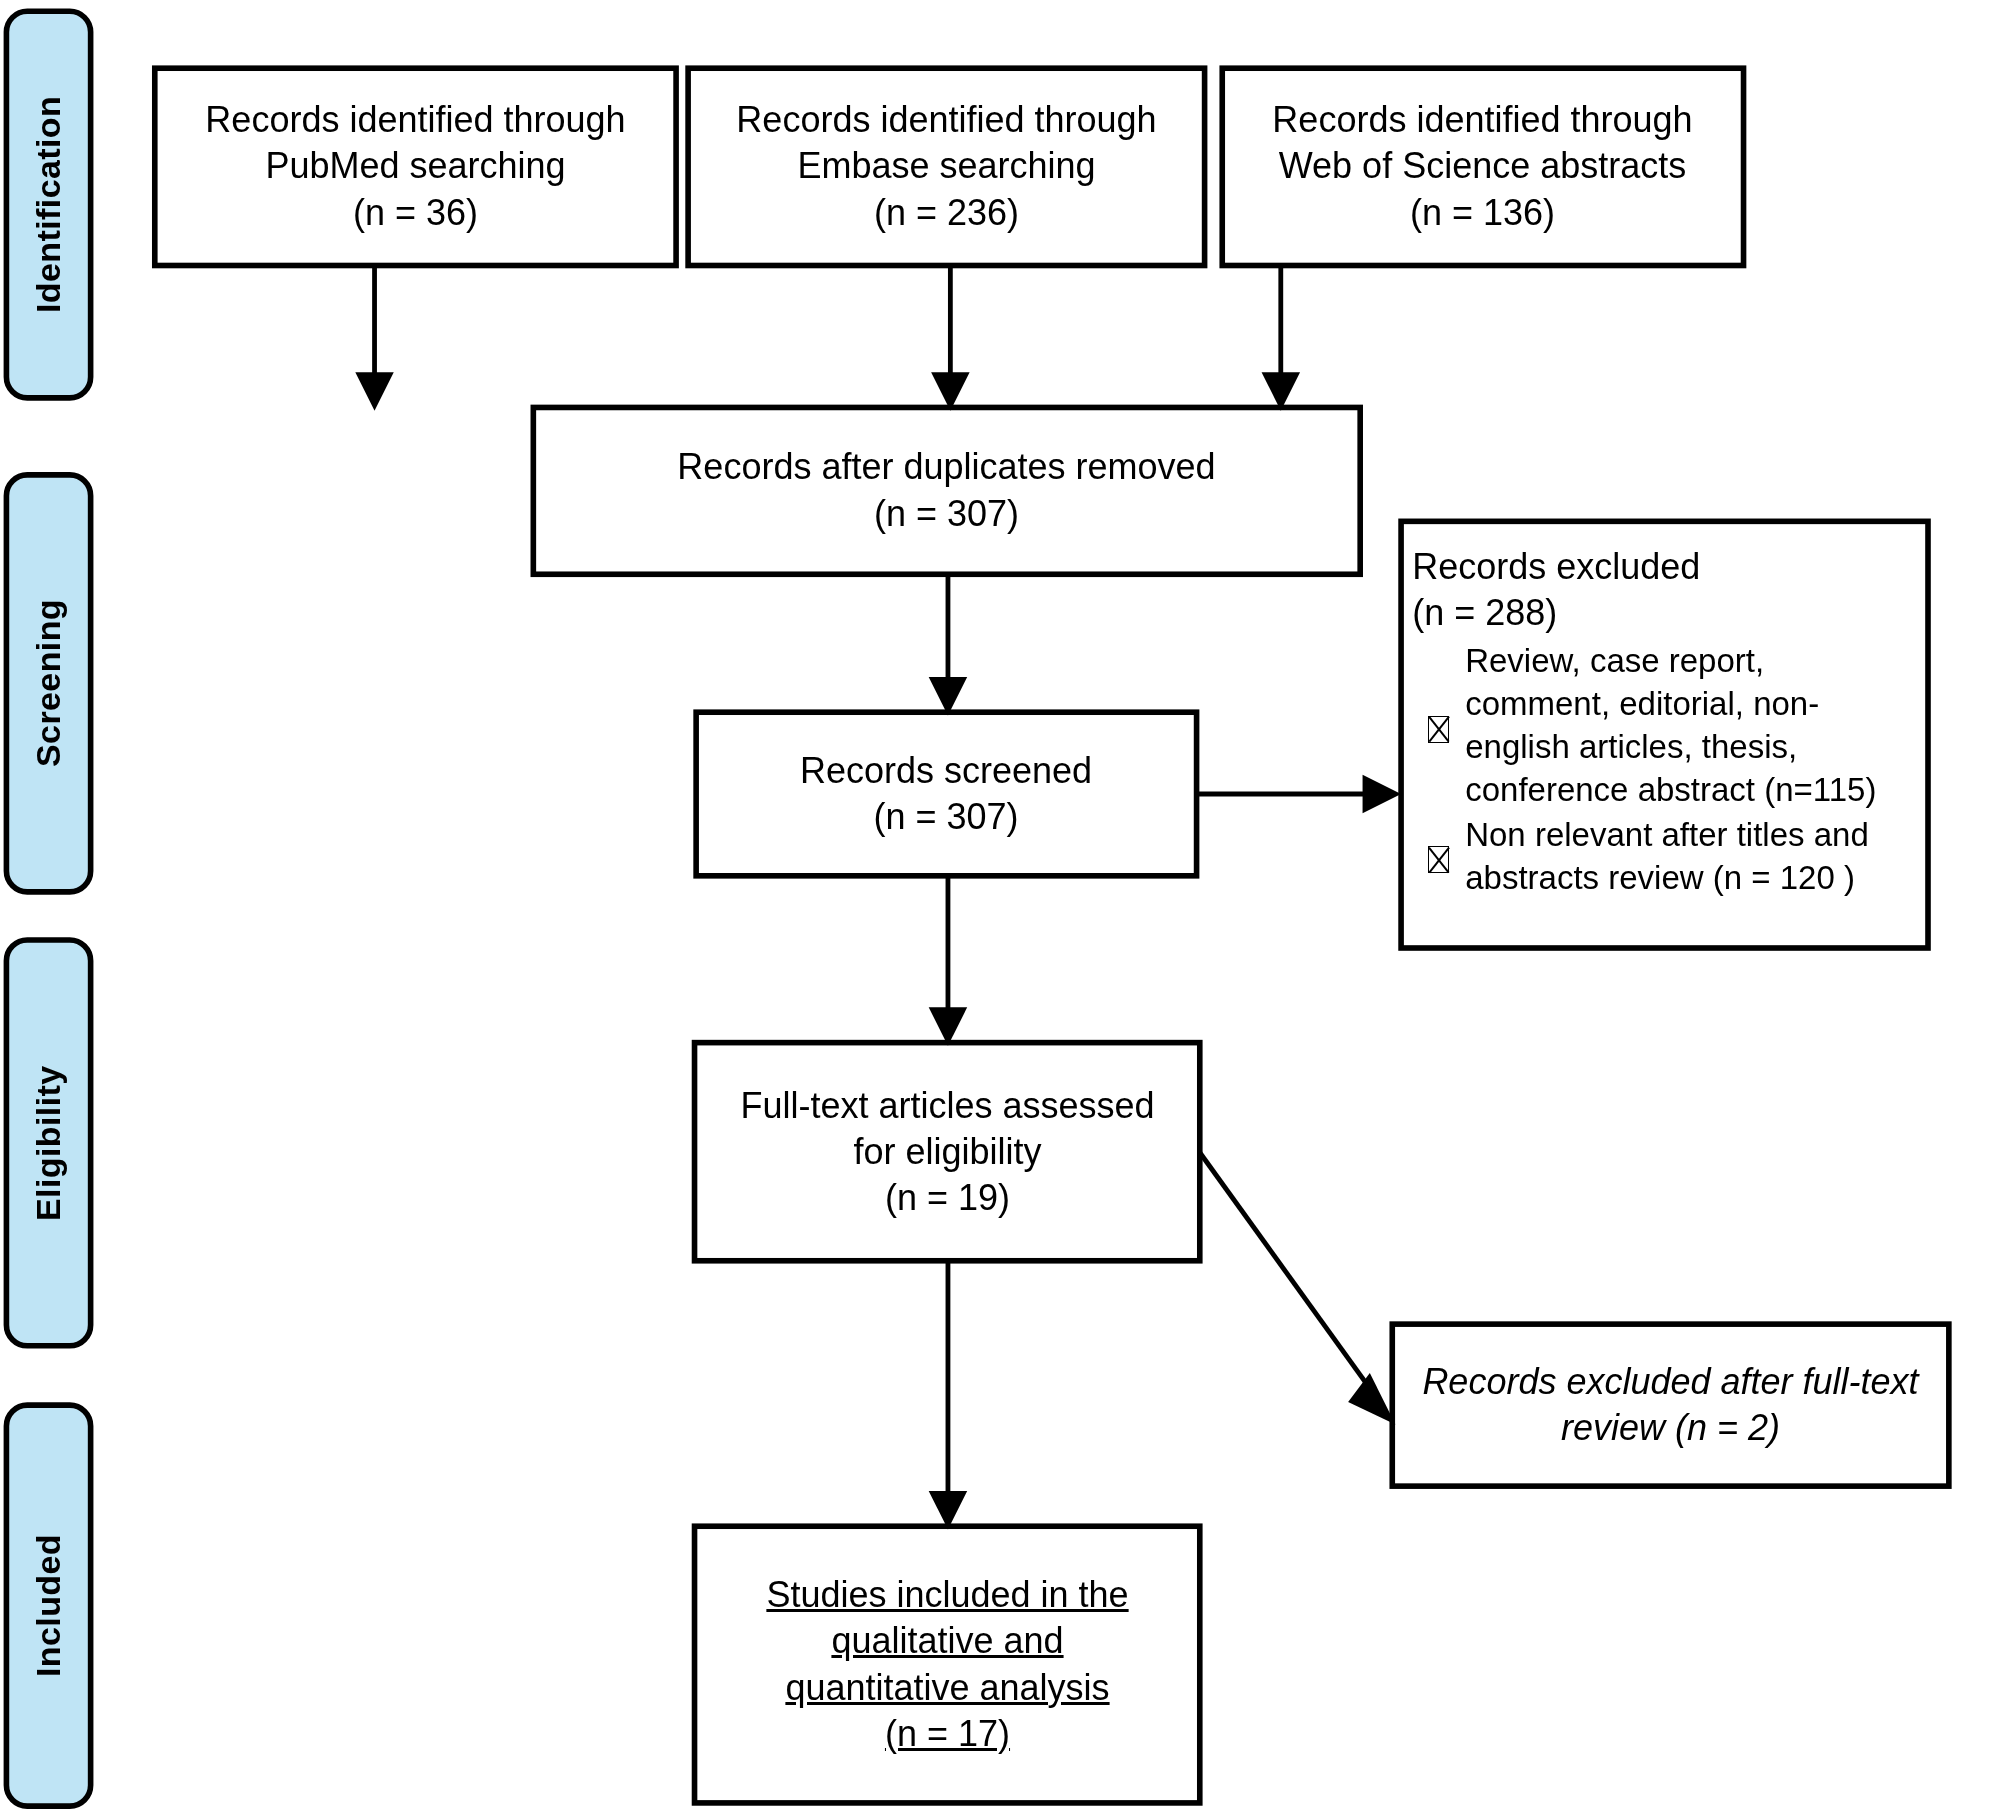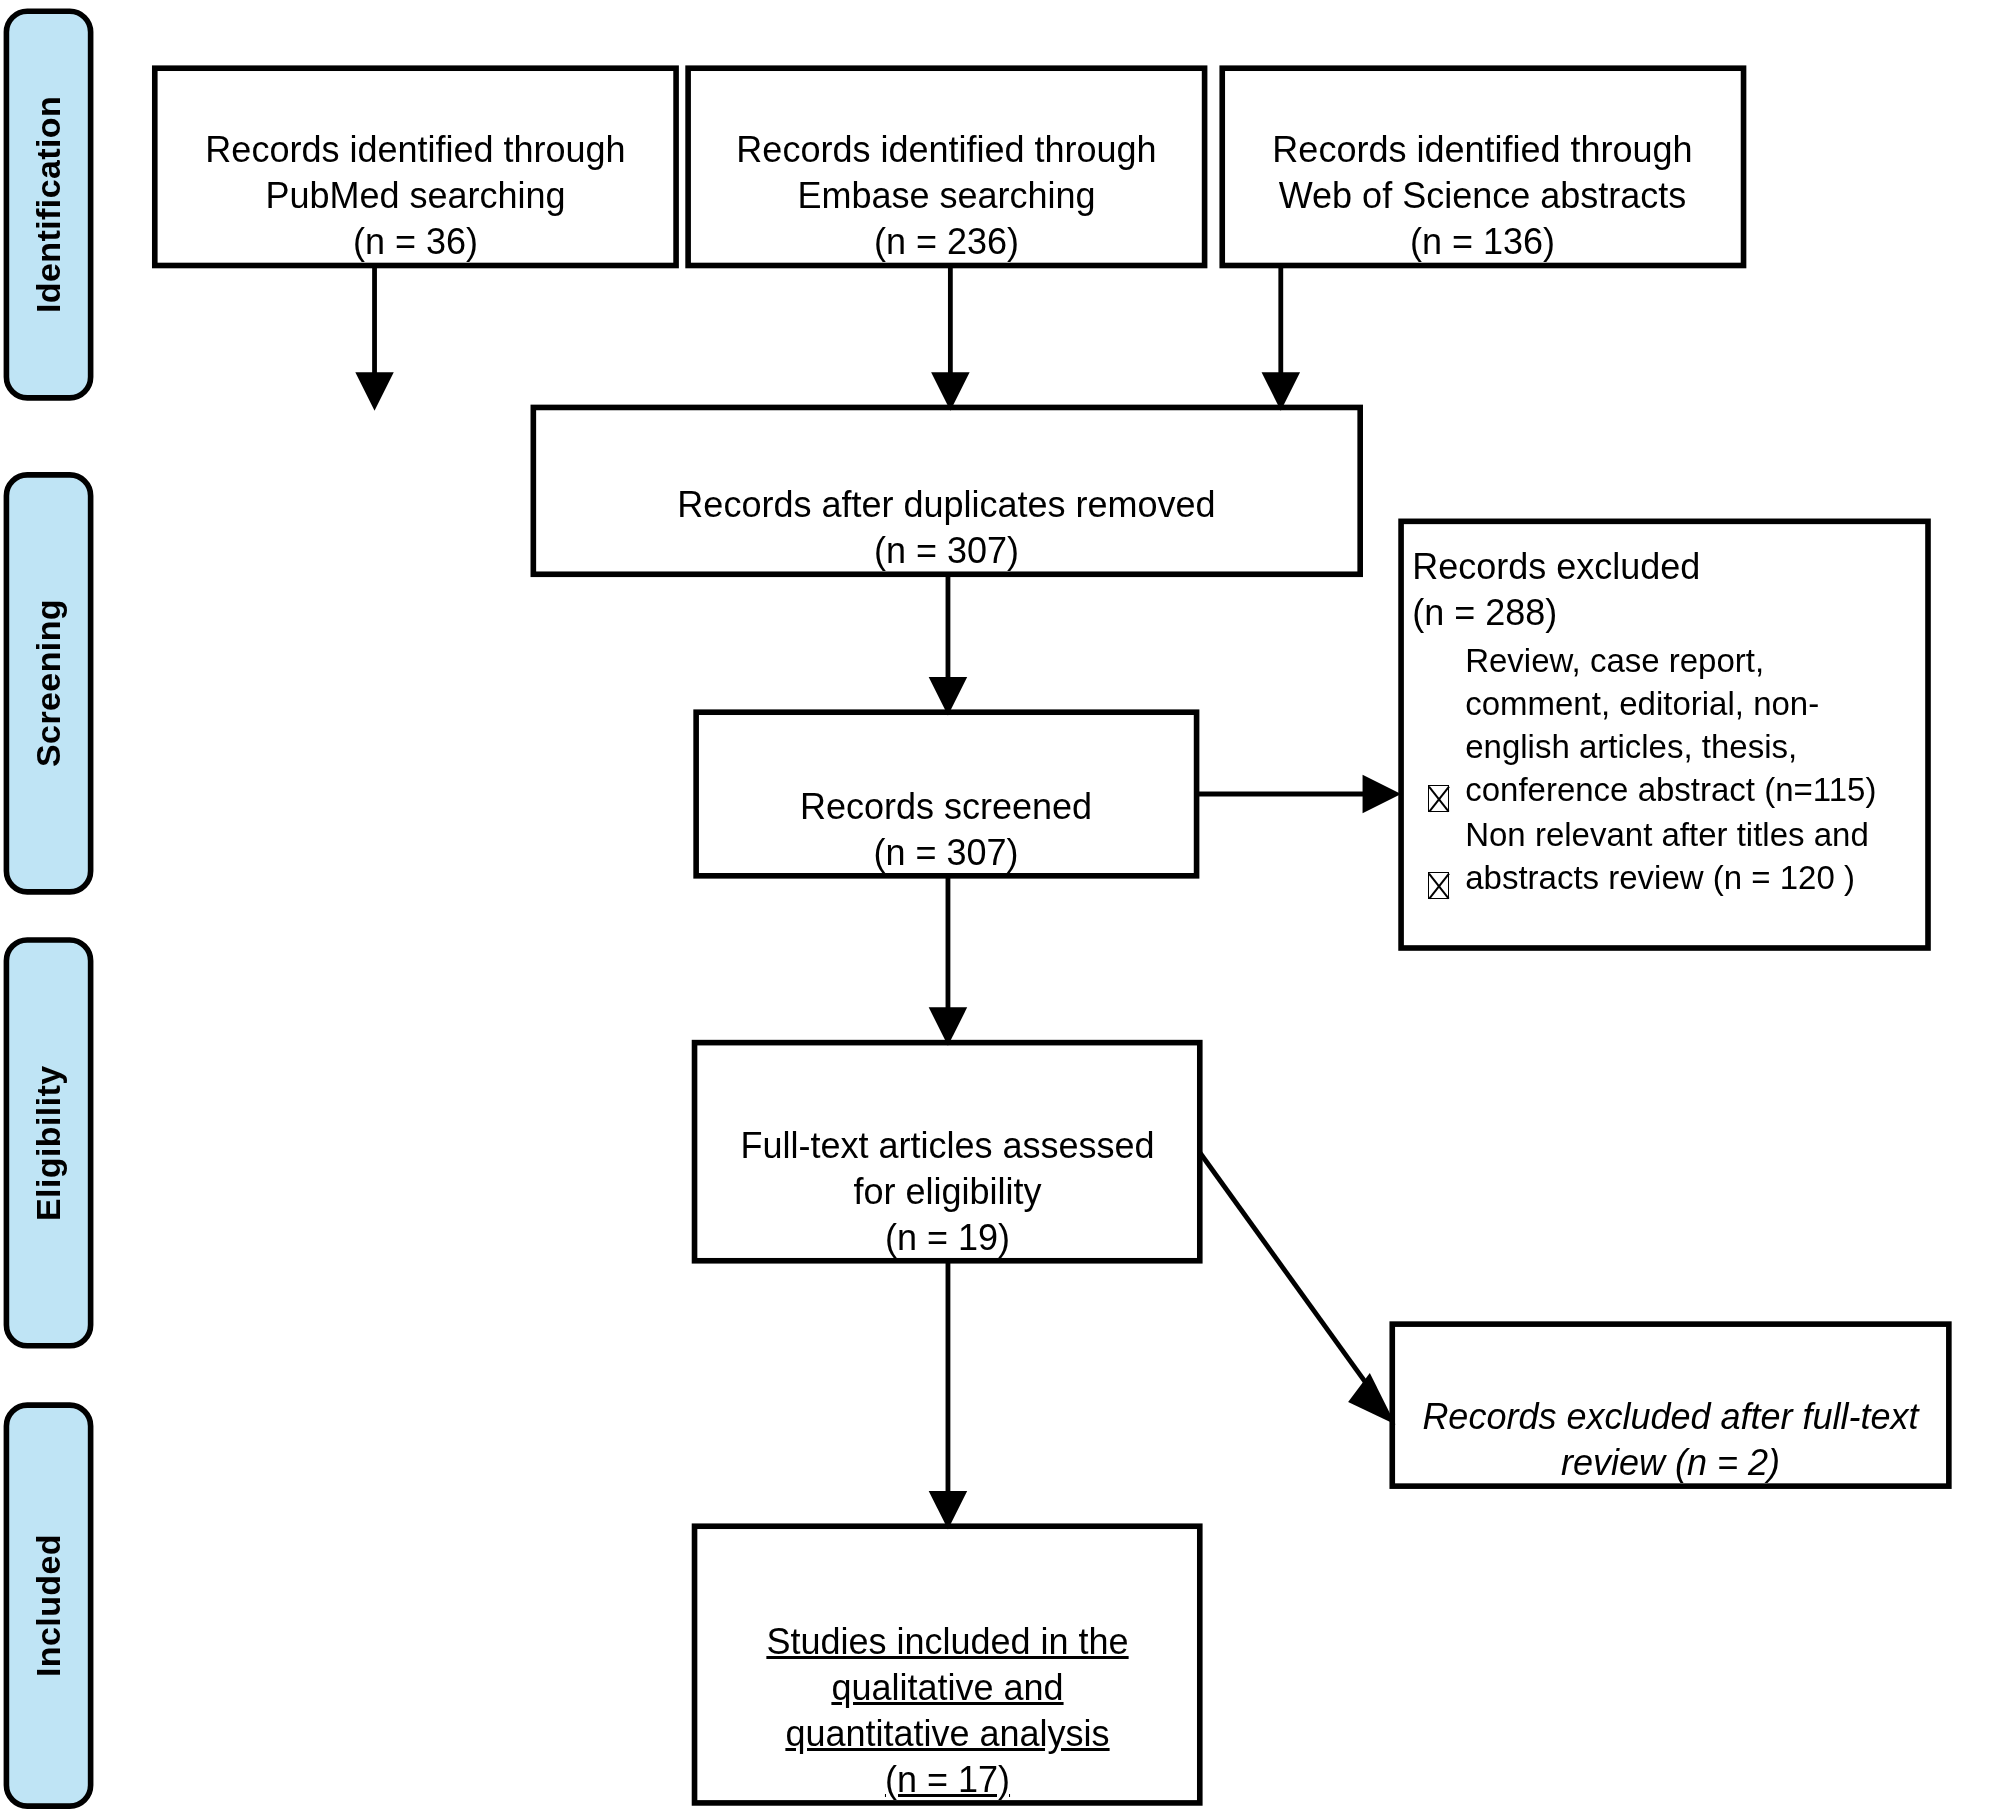--- a/index.html
+++ b/index.html
@@ -58,21 +58,21 @@
     white-space: nowrap;
     writing-mode: vertical-rl;
     transform: rotate(180deg);
     pointer-events: none;
   }
   .node-text {
     position: absolute;
     display: flex;
     flex-direction: column;
     align-items: center;
-    justify-content: flex-end;
+    justify-content: center;
     text-align: center;
     font-family: "Liberation Sans", sans-serif;
     font-size: 36px;
     line-height: 1.28;
     color: #000000;
     box-sizing: border-box;
     padding: 0 11.2px;
   }
   .node-text .line {
     display: block;
@@ -84,21 +84,21 @@
   }
   .bullet-list {
     margin: 4.8px 0 0 0;
     padding: 0;
     list-style: none;
     width: 100%;
     text-align: left;
   }
   .bullet-list li {
     display: flex;
-    align-items: flex-end;
+    align-items: center;
     gap: 16px;
     margin-bottom: 1.6px;
     font-size: 33px;
     line-height: 1.3;
   }
   .tofu {
     flex: 0 0 auto;
     width: 21px;
     height: 27px;
     margin-top: 6.4px;

